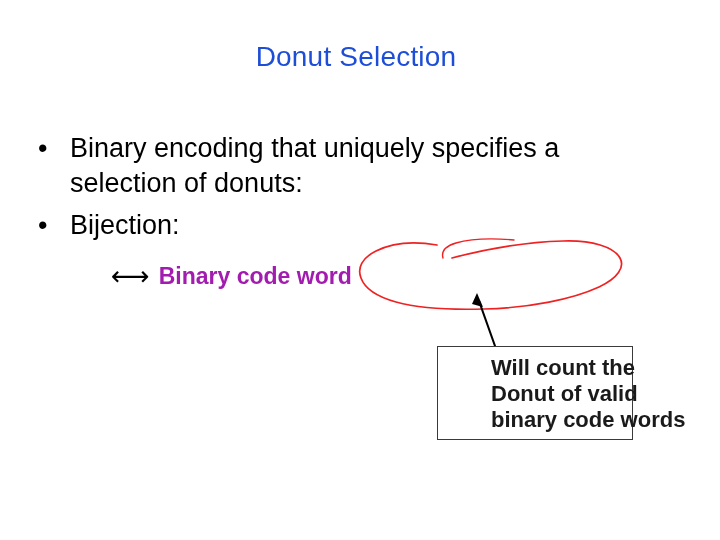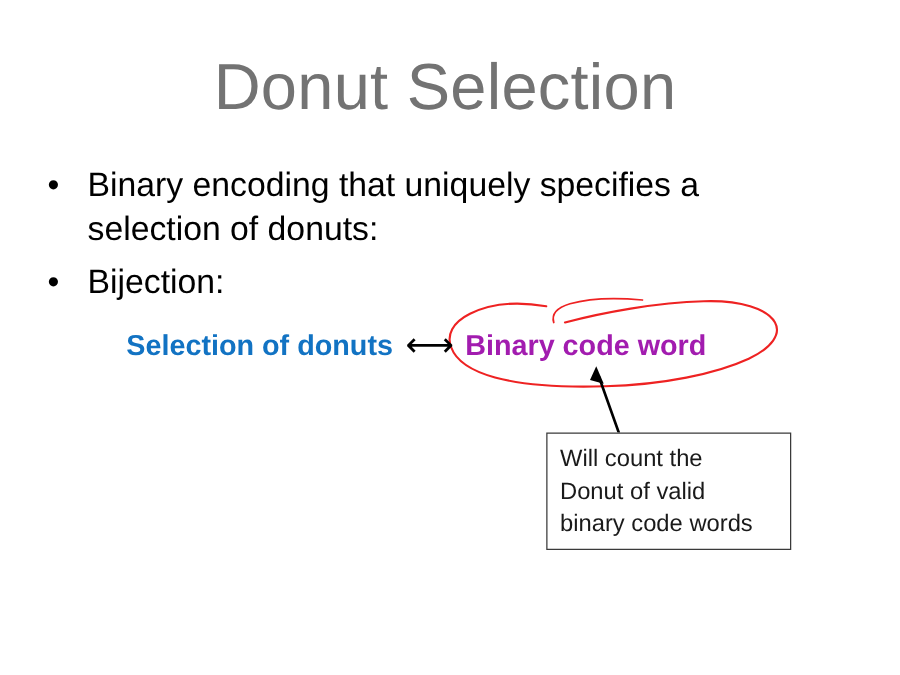--- a/index.html
+++ b/index.html
@@ -19,23 +19,23 @@
     overflow: hidden;
   }
 
   
   #slide-title {
     position: absolute;
     left: 0;
     top: 42px;
     width: 712px;
     text-align: center;
-    font-size: 52px;
+    font-size: 28px;
     font-weight: 400;
-    color: #737373;
+    color: #1d4ed8;
     letter-spacing: 0.2px;
     line-height: 1.1;
   }
 
   
   .bullet-row {
     position: absolute;
     left: 38px;
     width: 620px;
     display: flex;
@@ -99,46 +99,46 @@
     top: 346px;
     width: 196px;
     height: 94px;
     box-sizing: border-box;
     border: 1.5px solid #3a3a3a;
     background: #ffffff;
     z-index: 3;
     padding: 8px 0 0 10px;
   }
   .callout-line {
-    font-size: 19px;
+    font-size: 22px;
     line-height: 26px;
     color: #1a1a1a;
-    font-weight: 400;
+    font-weight: 700;
     white-space: nowrap;
+    margin-left: 43px;
   }
 </style>
 </head>
 <body>
 
 <div id="slide">
 
   <div id="slide-title">Donut Selection</div>
 
   <div class="bullet-row" id="bullet-1">
     <span class="bullet-mark">•</span>
     <span class="bullet-text">Binary encoding that uniquely specifies a selection of donuts:</span>
   </div>
 
   <div class="bullet-row" id="bullet-2">
     <span class="bullet-mark">•</span>
     <span class="bullet-text">Bijection:</span>
   </div>
 
   <div id="mapping-line">
-    <span id="mapping-left">Selection of donuts</span>
     <span id="mapping-arrow">⟷</span>
     <span id="mapping-right">Binary code word</span>
   </div>
 
   <svg id="ink-layer" viewBox="0 0 720 540">
 
     <path d="M 437 245
              C 414 241, 392 243, 376 251
              C 362 258, 357 268, 361 278
              C 365 289, 378 297, 396 302

